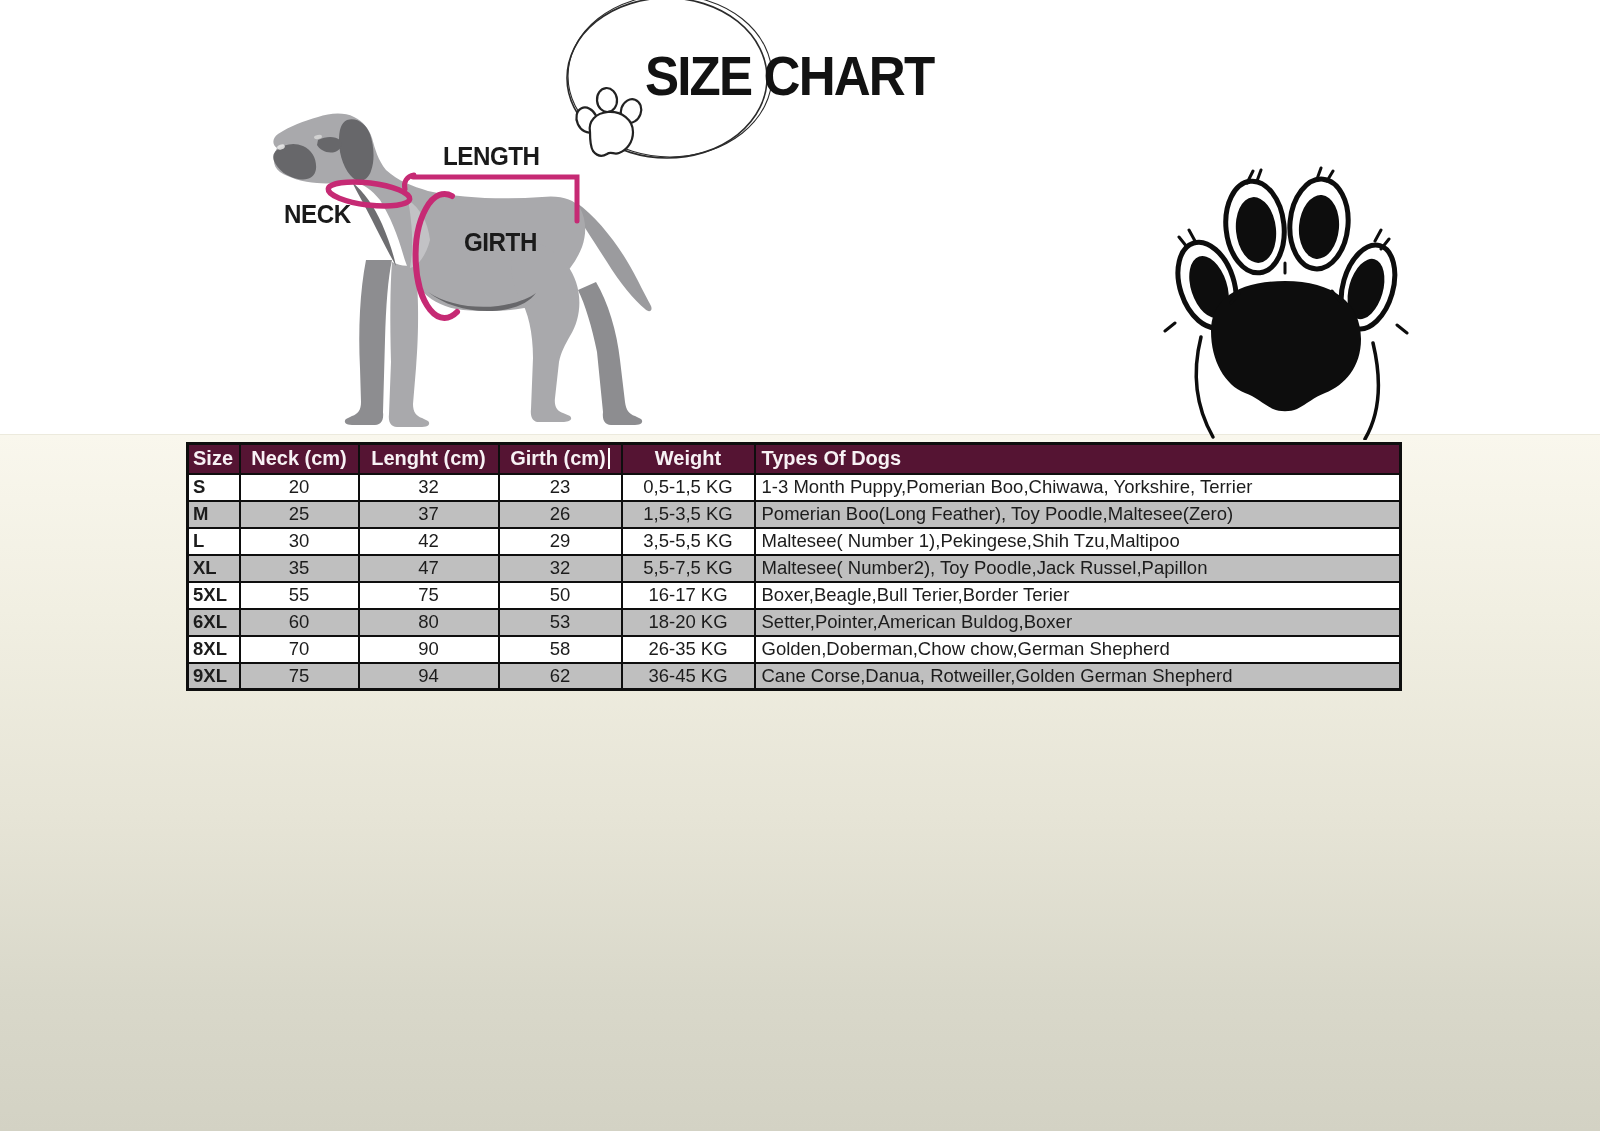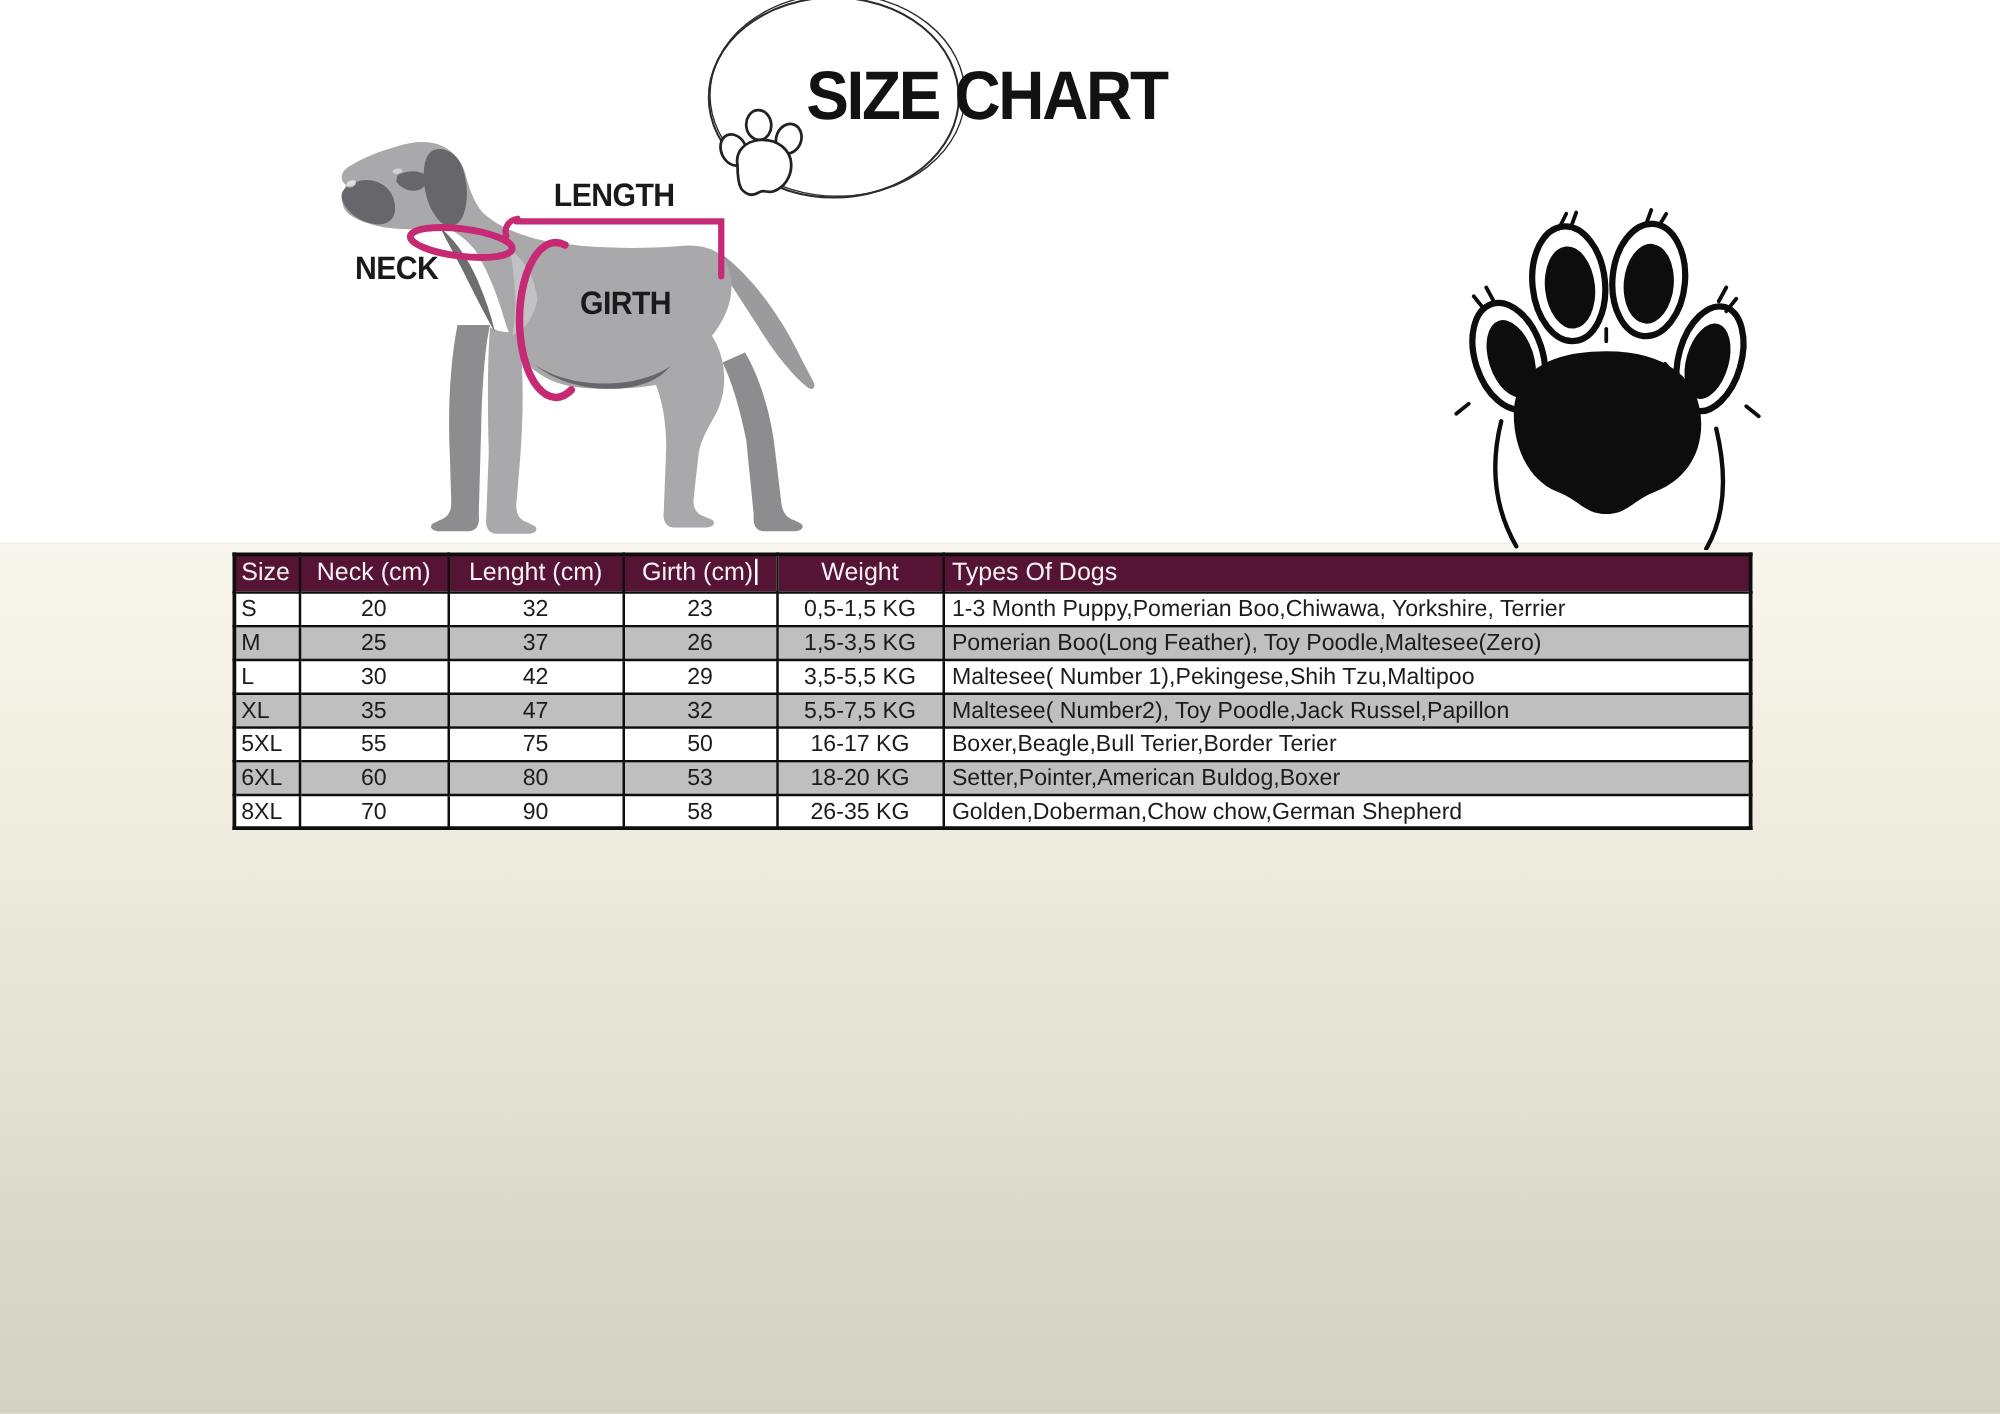--- a/index.html
+++ b/index.html
@@ -34,27 +34,27 @@
   .size-table{
     position:absolute;left:186px;top:442px;width:1213px;
     border-collapse:collapse;table-layout:fixed;
     border:3px solid #0e0e0e;background:#ffffff;
   }
   .size-table th,.size-table td{
     border:2px solid #0e0e0e;overflow:hidden;white-space:nowrap;
     padding:0 4px;box-sizing:border-box;
   }
   .size-table th{
-    background:#551433;color:#f7f1f4;font-size:20px;font-weight:400;height:30px;
+    background:#551433;color:#f7f1f4;font-size:20px;font-weight:700;height:30px;
   }
   .size-table td{height:27px;font-size:18.5px;color:#1c1c1c;}
   .size-table tbody tr:nth-child(even) td{background:#bfbfbf;}
   col.w0{width:52px;}col.w1{width:119px;}col.w2{width:140px;}
   col.w3{width:123px;}col.w4{width:133px;}col.w5{width:646px;}
-  .size-table .c0{text-align:left;font-weight:400;}
+  .size-table .c0{text-align:left;font-weight:700;}
   .size-table .c1,.size-table .c2,.size-table .c3,.size-table .c4{text-align:center;}
   .size-table .c5{text-align:left;padding-left:6px;}
   .size-table th.c1,.size-table th.c2,.size-table th.c3,.size-table th.c4{text-align:center;}
   .caret{
     display:inline-block;width:2px;height:21px;background:#fdfdfd;
     vertical-align:middle;margin-left:2px;margin-top:-3px;
   }
 </style>
 </head>
 <body>
@@ -234,14 +234,22 @@
         <td class="c5">Setter,Pointer,American Buldog,Boxer</td>
       </tr>
       <tr>
         <td class="c0">8XL</td>
         <td class="c1">70</td>
         <td class="c2">90</td>
         <td class="c3">58</td>
         <td class="c4">26-35 KG</td>
         <td class="c5">Golden,Doberman,Chow chow,German Shepherd</td>
       </tr>
+      <tr>
+        <td class="c0">9XL</td>
+        <td class="c1">75</td>
+        <td class="c2">94</td>
+        <td class="c3">62</td>
+        <td class="c4">36-45 KG</td>
+        <td class="c5">Cane Corse,Danua, Rotweiller,Golden German Shepherd</td>
+      </tr>
     </tbody>
 </table>
 
 </body></html>

